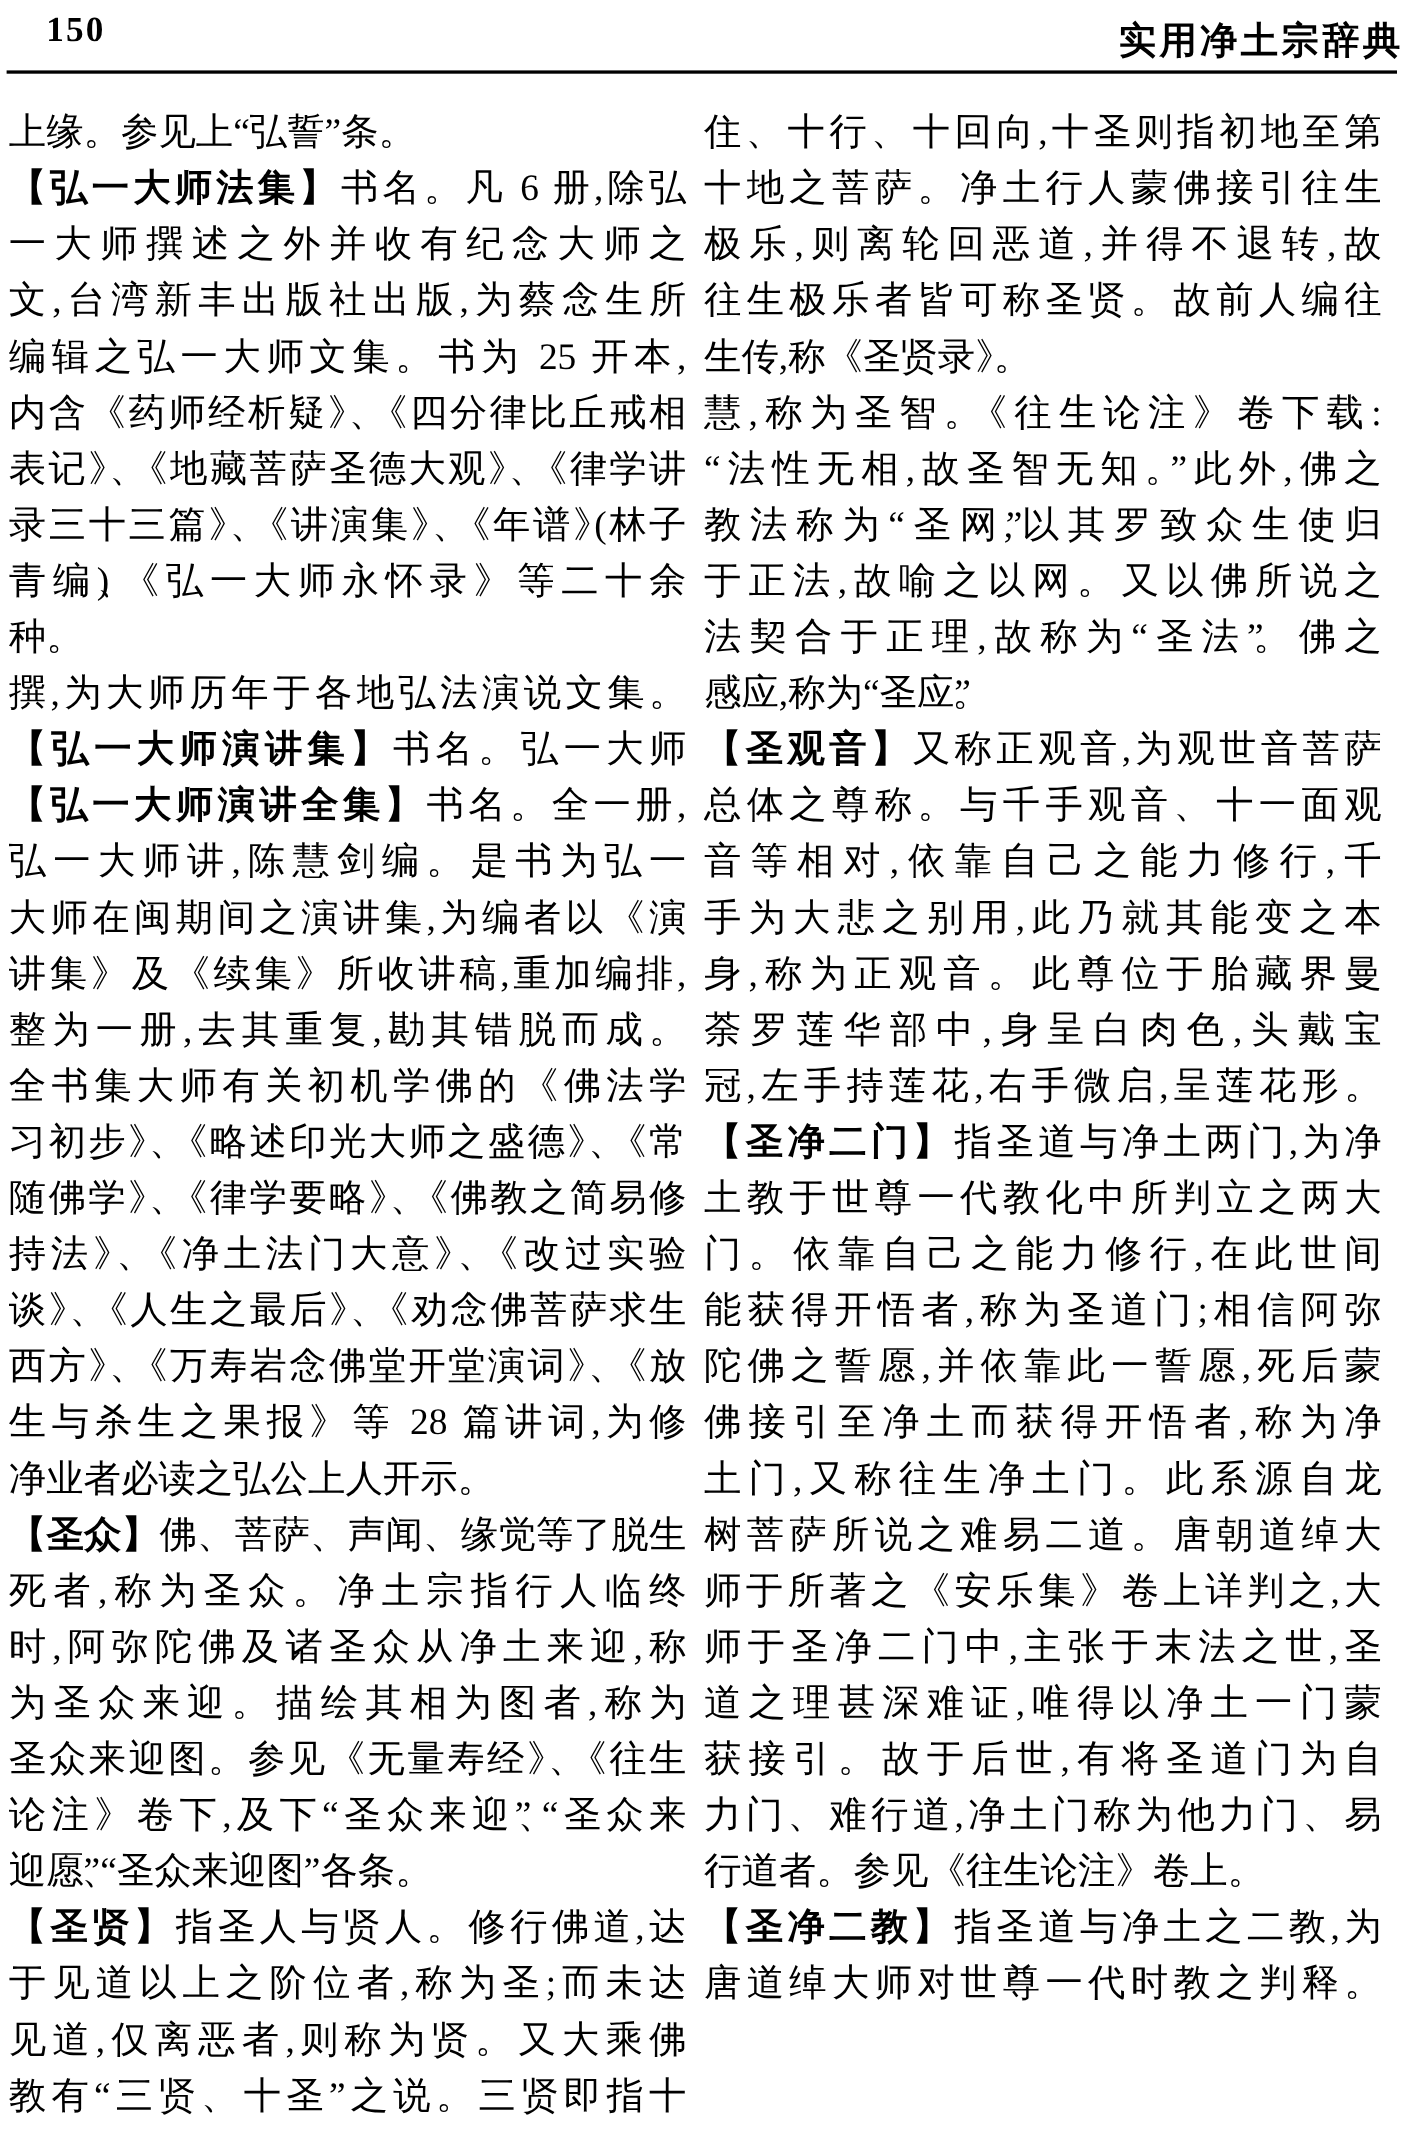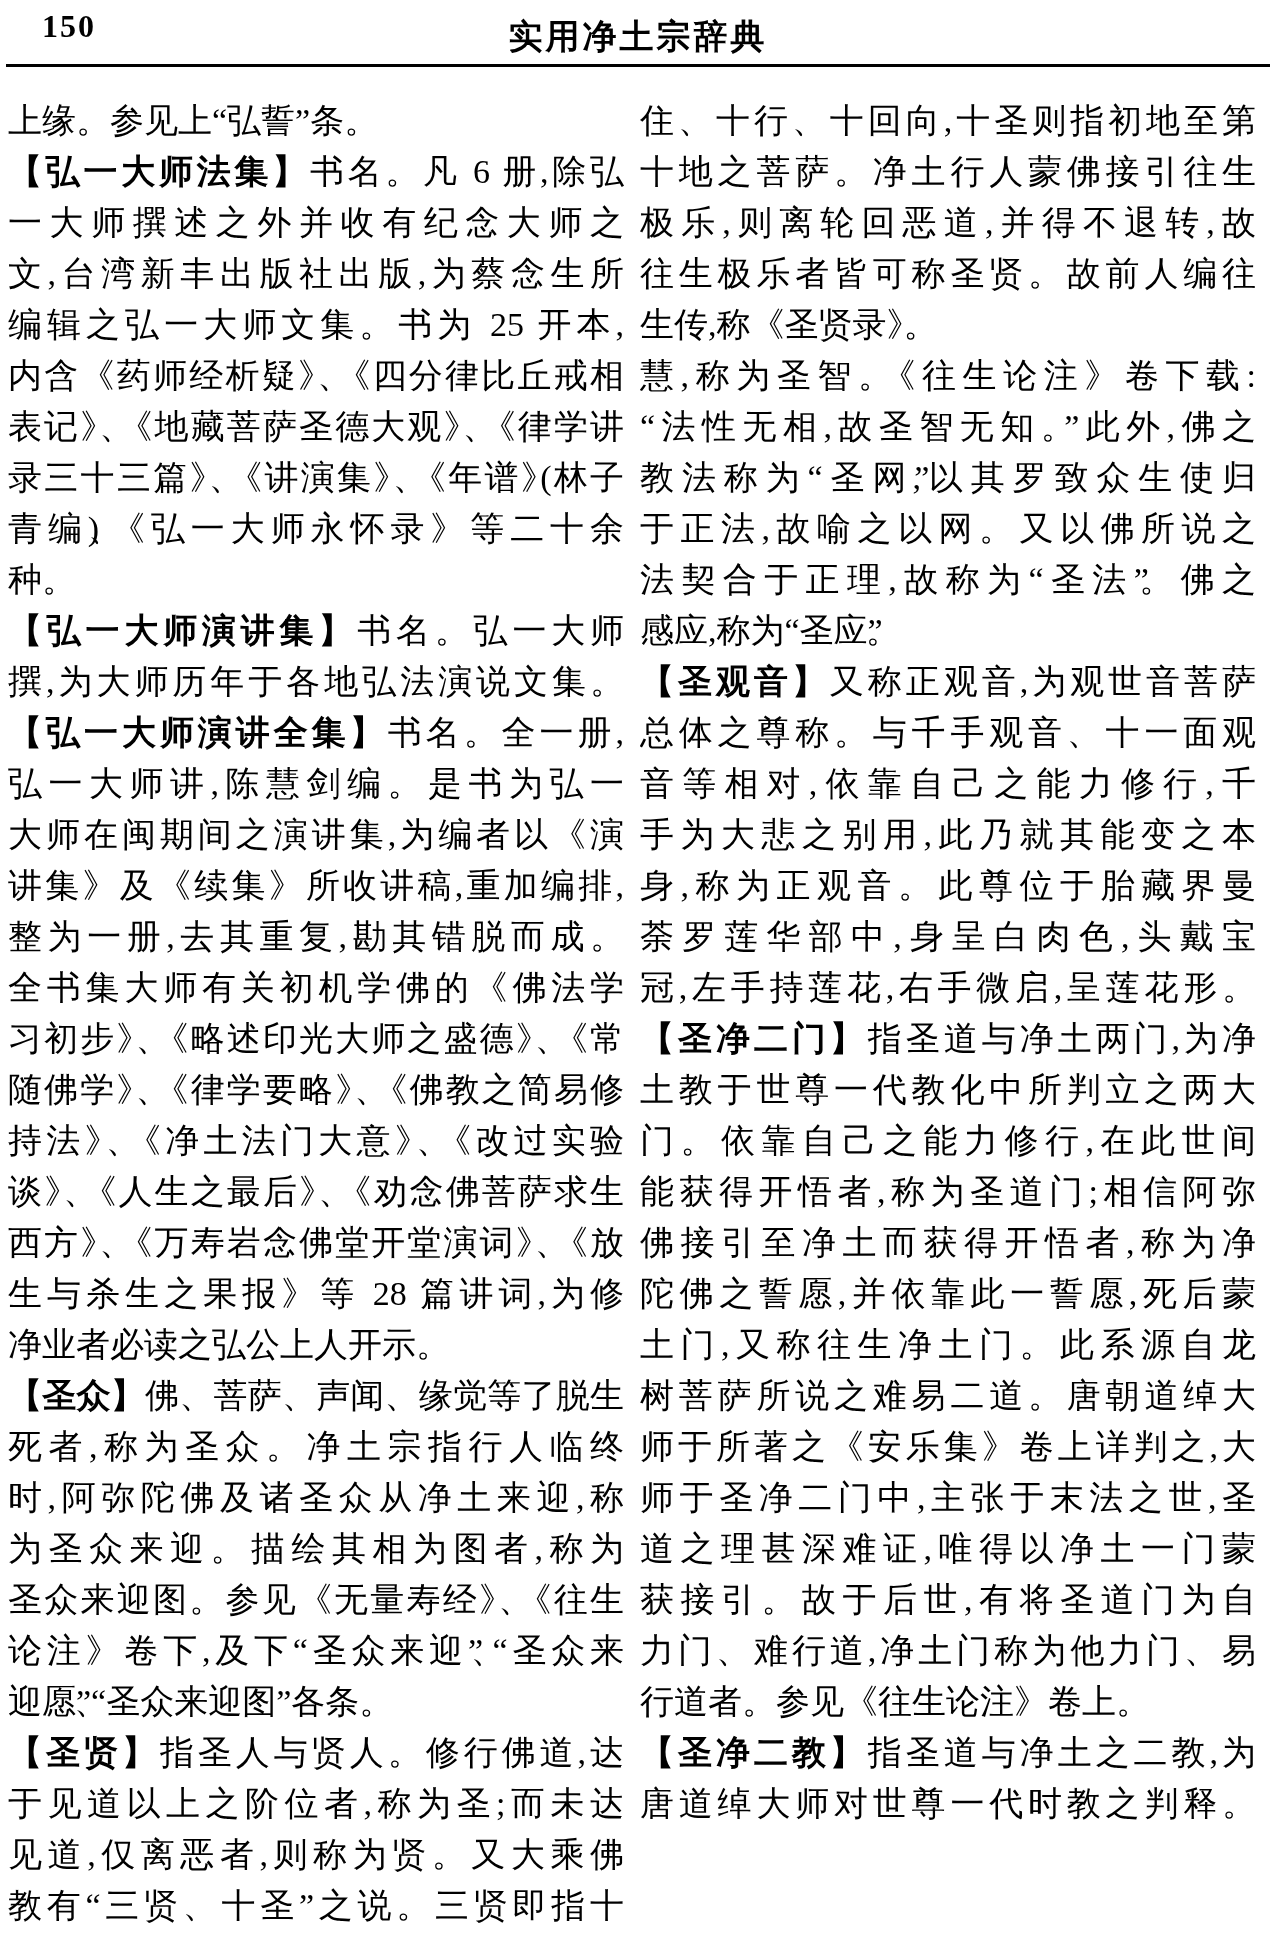--- a/index.html
+++ b/index.html
@@ -28,21 +28,21 @@
     font-size: 32px;
     font-weight: bold;
     letter-spacing: 2px;
   }
   .book-title {
     position: absolute;
     left: 0;
     right: 0;
     top: 14px;
     margin: 0;
-    text-align: center;
+    text-align: right;
     font-size: 34px;
     font-weight: bold;
     letter-spacing: 3px;
   }
   .rule {
     height: 3px;
     background: #000;
     margin: 0 6px;
   }
   main.cols {
@@ -87,22 +87,22 @@
         <div class="line end">上缘。参见上“弘誓”条。</div>
         <div class="line"><b>【弘一大师法集】</b>书名。凡 6 册,除弘</div>
         <div class="line">一大师撰述之外并收有纪念大师之</div>
         <div class="line">文,台湾新丰出版社出版,为蔡念生所</div>
         <div class="line">编辑之弘一大师文集。书为 25 开本,</div>
         <div class="line">内含《药师经析疑<span class="sq">》</span><span class="sq">、</span>《四分律比丘戒相</div>
         <div class="line">表记<span class="sq">》</span><span class="sq">、</span>《地藏菩萨圣德大观<span class="sq">》</span><span class="sq">、</span>《律学讲</div>
         <div class="line">录三十三篇<span class="sq">》</span><span class="sq">、</span>《讲演集<span class="sq">》</span><span class="sq">、</span>《年谱<span class="sq">》</span>(林子</div>
         <div class="line">青编<span class="sq">)</span><span class="sq">、</span>《弘一大师永怀录》等二十余</div>
         <div class="line end">种。</div>
+        <div class="line">撰,为大师历年于各地弘法演说文集。</div>
         <div class="line"><b>【弘一大师演讲集】</b>书名。弘一大师</div>
-        <div class="line">撰,为大师历年于各地弘法演说文集。</div>
         <div class="line"><b>【弘一大师演讲全集】</b>书名。全一册,</div>
         <div class="line">弘一大师讲,陈慧剑编。是书为弘一</div>
         <div class="line">大师在闽期间之演讲集,为编者以《演</div>
         <div class="line">讲集》及《续集》所收讲稿,重加编排,</div>
         <div class="line">整为一册,去其重复,勘其错脱而成。</div>
         <div class="line">全书集大师有关初机学佛的《佛法学</div>
         <div class="line">习初步<span class="sq">》</span><span class="sq">、</span>《略述印光大师之盛德<span class="sq">》</span><span class="sq">、</span>《常</div>
         <div class="line">随佛学<span class="sq">》</span><span class="sq">、</span>《律学要略<span class="sq">》</span><span class="sq">、</span>《佛教之简易修</div>
         <div class="line">持法<span class="sq">》</span><span class="sq">、</span>《净土法门大意<span class="sq">》</span><span class="sq">、</span>《改过实验</div>
         <div class="line">谈<span class="sq">》</span><span class="sq">、</span>《人生之最后<span class="sq">》</span><span class="sq">、</span>《劝念佛菩萨求生</div>
@@ -137,22 +137,22 @@
         <div class="line">总体之尊称。与千手观音、十一面观</div>
         <div class="line">音等相对,依靠自己之能力修行,千</div>
         <div class="line">手为大悲之别用,此乃就其能变之本</div>
         <div class="line">身,称为正观音。此尊位于胎藏界曼</div>
         <div class="line">荼罗莲华部中,身呈白肉色,头戴宝</div>
         <div class="line">冠,左手持莲花,右手微启,呈莲花形。</div>
         <div class="line"><b>【圣净二门】</b>指圣道与净土两门,为净</div>
         <div class="line">土教于世尊一代教化中所判立之两大</div>
         <div class="line">门。依靠自己之能力修行,在此世间</div>
         <div class="line">能获得开悟者,称为圣道门;相信阿弥</div>
+        <div class="line">陀佛之誓愿,并依靠此一誓愿,死后蒙</div>
         <div class="line">佛接引至净土而获得开悟者,称为净</div>
-        <div class="line">陀佛之誓愿,并依靠此一誓愿,死后蒙</div>
         <div class="line">土门,又称往生净土门。此系源自龙</div>
         <div class="line">树菩萨所说之难易二道。唐朝道绰大</div>
         <div class="line">师于所著之《安乐集》卷上详判之,大</div>
         <div class="line">师于圣净二门中,主张于末法之世,圣</div>
         <div class="line">道之理甚深难证,唯得以净土一门蒙</div>
         <div class="line">获接引。故于后世,有将圣道门为自</div>
         <div class="line">力门、难行道,净土门称为他力门、易</div>
         <div class="line end">行道者。参见《往生论注》卷上。</div>
         <div class="line"><b>【圣净二教】</b>指圣道与净土之二教,为</div>
         <div class="line">唐道绰大师对世尊一代时教之判释。</div>

